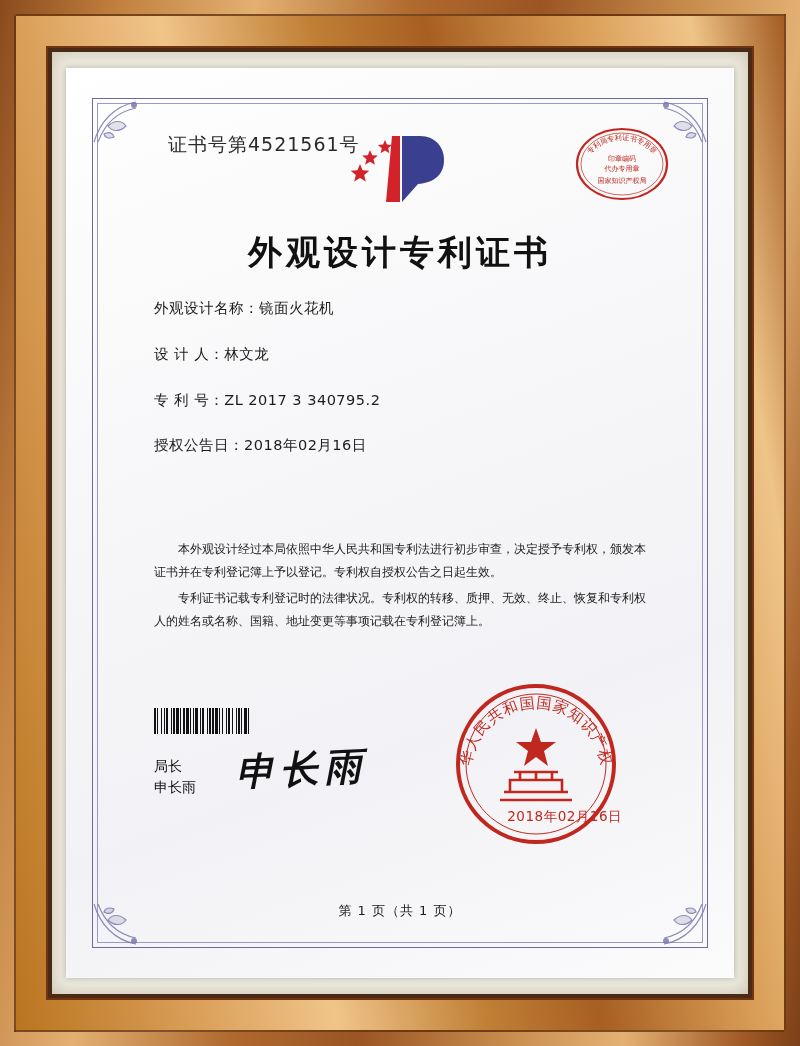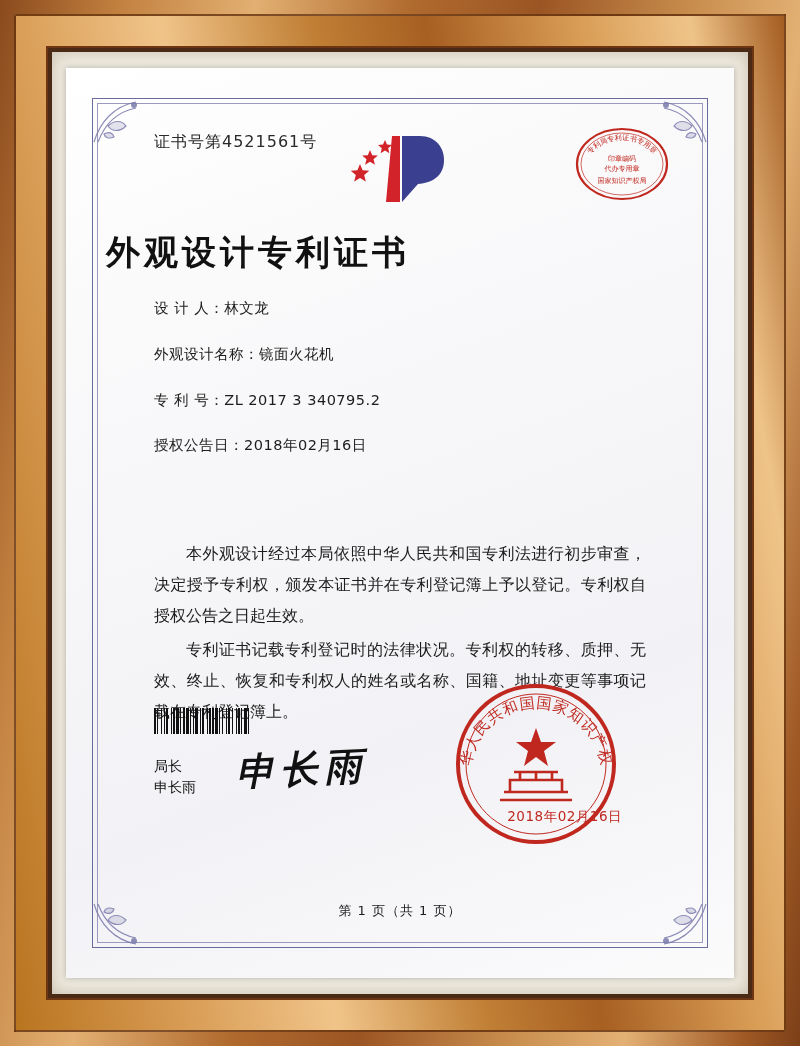--- a/index.html
+++ b/index.html
@@ -94,23 +94,23 @@
 
   
   .content {
     position: absolute;
     left: 40px; top: 40px;
     right: 40px; bottom: 40px;
   }
 
   .cert-no {
     position: absolute;
-    left: 48px; top: 24px;
+    left: 62px; top: 24px;
     font-family: "DejaVu Sans", "Liberation Sans", sans-serif;
-    font-size: 16px;
+    font-size: 19px;
     color: #2a2a2a;
     letter-spacing: 1px;
   }
 
   
   .logo {
     position: absolute;
     left: 50%;
     top: 20px;
     transform: translateX(-50%);
@@ -123,20 +123,21 @@
     position: absolute;
     right: 24px; top: 18px;
     width: 96px; height: 76px;
   }
   .seal-oval svg { width: 100%; height: 100%; display: block; }
 
   .title {
     position: absolute;
     left: 0; right: 0;
     top: 122px;
+    text-align: center;
     font-family: "DejaVu Sans", "Liberation Sans", sans-serif;
     font-size: 34px;
     font-weight: bold;
     letter-spacing: 4px;
     color: #111;
   }
 
   .fields {
     position: absolute;
     left: 48px; right: 48px;
@@ -149,21 +150,21 @@
     line-height: 1.5;
     white-space: nowrap;
   }
   .field-label { letter-spacing: 0.5px; }
   .field-value { letter-spacing: 0.5px; }
 
   .body-text {
     position: absolute;
     left: 48px; right: 48px;
     top: 430px;
-    font-size: 16px;
+    font-size: 12px;
     line-height: 1.95;
     color: #1c1c1c;
     text-align: justify;
     font-family: Liberation Serif, serif;
   }
   .body-text p { margin: 0 0 2px 0; text-indent: 2em; }
 
   
   .barcode {
     position: absolute;
@@ -303,24 +304,24 @@
           <text x="48" y="35" font-size="7" fill="#c0281f" text-anchor="middle" font-family="DejaVu Sans, sans-serif">印章编码</text>
           <text x="48" y="45" font-size="7" fill="#c0281f" text-anchor="middle" font-family="DejaVu Sans, sans-serif">代办专用章</text>
           <text x="48" y="57" font-size="7" fill="#c0281f" text-anchor="middle" font-family="DejaVu Sans, sans-serif">国家知识产权局</text>
         </svg>
       </div>
 
       <div class="title">外观设计专利证书</div>
 
       <div class="fields">
         <div class="field-row">
-          <span class="field-label">设  计  人：</span><span class="field-value">林文龙</span>
+          <span class="field-label">外观设计名称：</span><span class="field-value">镜面火花机</span>
         </div>
         <div class="field-row">
-          <span class="field-label">外观设计名称：</span><span class="field-value">镜面火花机</span>
+          <span class="field-label">设  计  人：</span><span class="field-value">林文龙</span>
         </div>
         <div class="field-row">
           <span class="field-label">专  利  号：</span><span class="field-value">ZL 2017 3 340795.2</span>
         </div>
         <div class="field-row">
           <span class="field-label">授权公告日：</span><span class="field-value">2018年02月16日</span>
         </div>
       </div>
 
       <div class="body-text">

